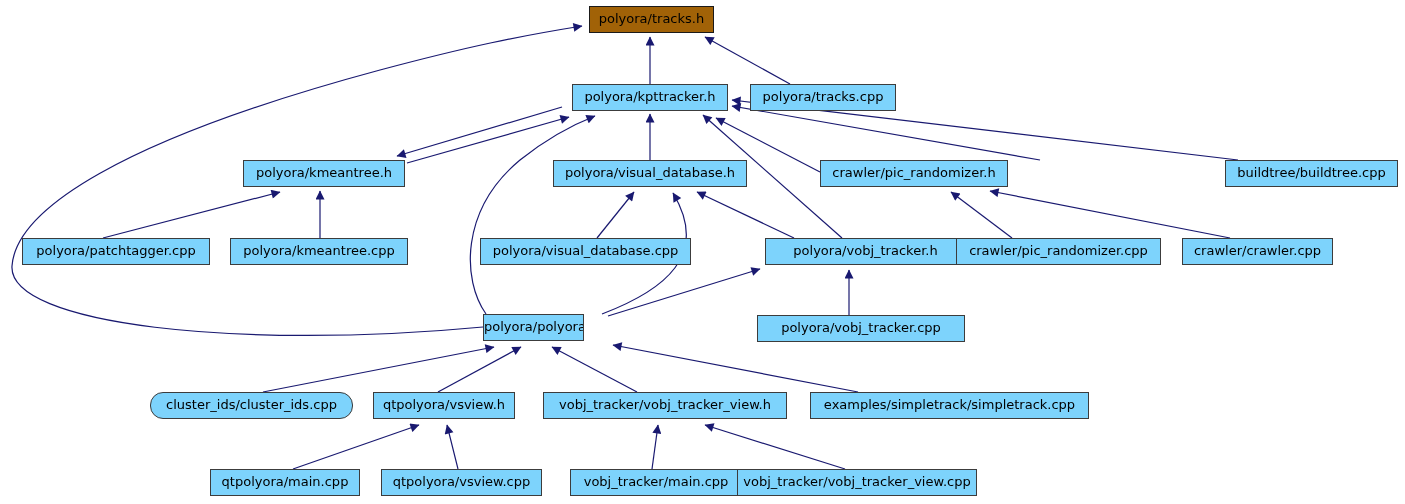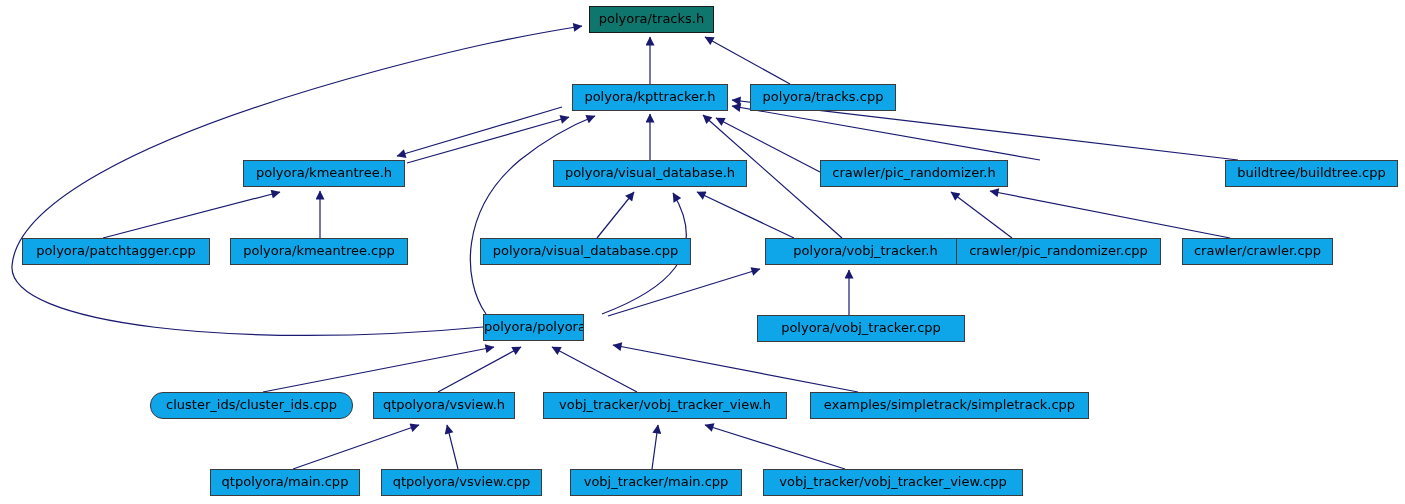--- a/index.html
+++ b/index.html
@@ -9,31 +9,31 @@
     background:#ffffff;
     font-family:"DejaVu Sans","Liberation Sans",sans-serif;
     overflow:hidden;
   }
   #edges{position:absolute;left:0;top:0;width:1405px;height:504px;}
   .node{
     position:absolute;
     box-sizing:border-box;
     height:27px;
     line-height:24px;
-    background:#0ea5e9;
+    background:#7dd3fc;
     border:1.5px solid #3c3c3c;
     color:#000000;
     font-size:13px;
     text-align:center;
     white-space:nowrap;
     overflow:hidden;
     z-index:2;
   }
   .node.highlight{
-    background:#0f766e;
+    background:#a16207;
     border-color:#1a1a1a;
   }
   .edge{stroke:#191970;stroke-width:1.2;fill:none;}
 </style>
 </head>
 <body>
 
 <div id="stage">
 
   <svg id="edges" width="1405" height="504" viewBox="0 0 1405 504" xmlns="http://www.w3.org/2000/svg">
@@ -94,15 +94,15 @@
   <div class="node" style="left:757px;top:315px;width:208px;">polyora/vobj_tracker.cpp</div>
 
   <div class="node" style="left:150px;top:392px;width:203px;border-radius:13px;">cluster_ids/cluster_ids.cpp</div>
   <div class="node" style="left:373px;top:392px;width:142px;">qtpolyora/vsview.h</div>
   <div class="node" style="left:543px;top:392px;width:244px;">vobj_tracker/vobj_tracker_view.h</div>
   <div class="node" style="left:810px;top:392px;width:279px;">examples/simpletrack/simpletrack.cpp</div>
 
   <div class="node" style="left:210px;top:469px;width:150px;">qtpolyora/main.cpp</div>
   <div class="node" style="left:381px;top:469px;width:161px;">qtpolyora/vsview.cpp</div>
   <div class="node" style="left:570px;top:469px;width:172px;">vobj_tracker/main.cpp</div>
-  <div class="node" style="left:763px;top:469px;width:260px;">vobj_tracker/vobj_tracker_view.cpp</div>
+  <div class="node" style="left:737px;top:469px;width:240px;">vobj_tracker/vobj_tracker_view.cpp</div>
 
 </div>
 
 </body></html>

